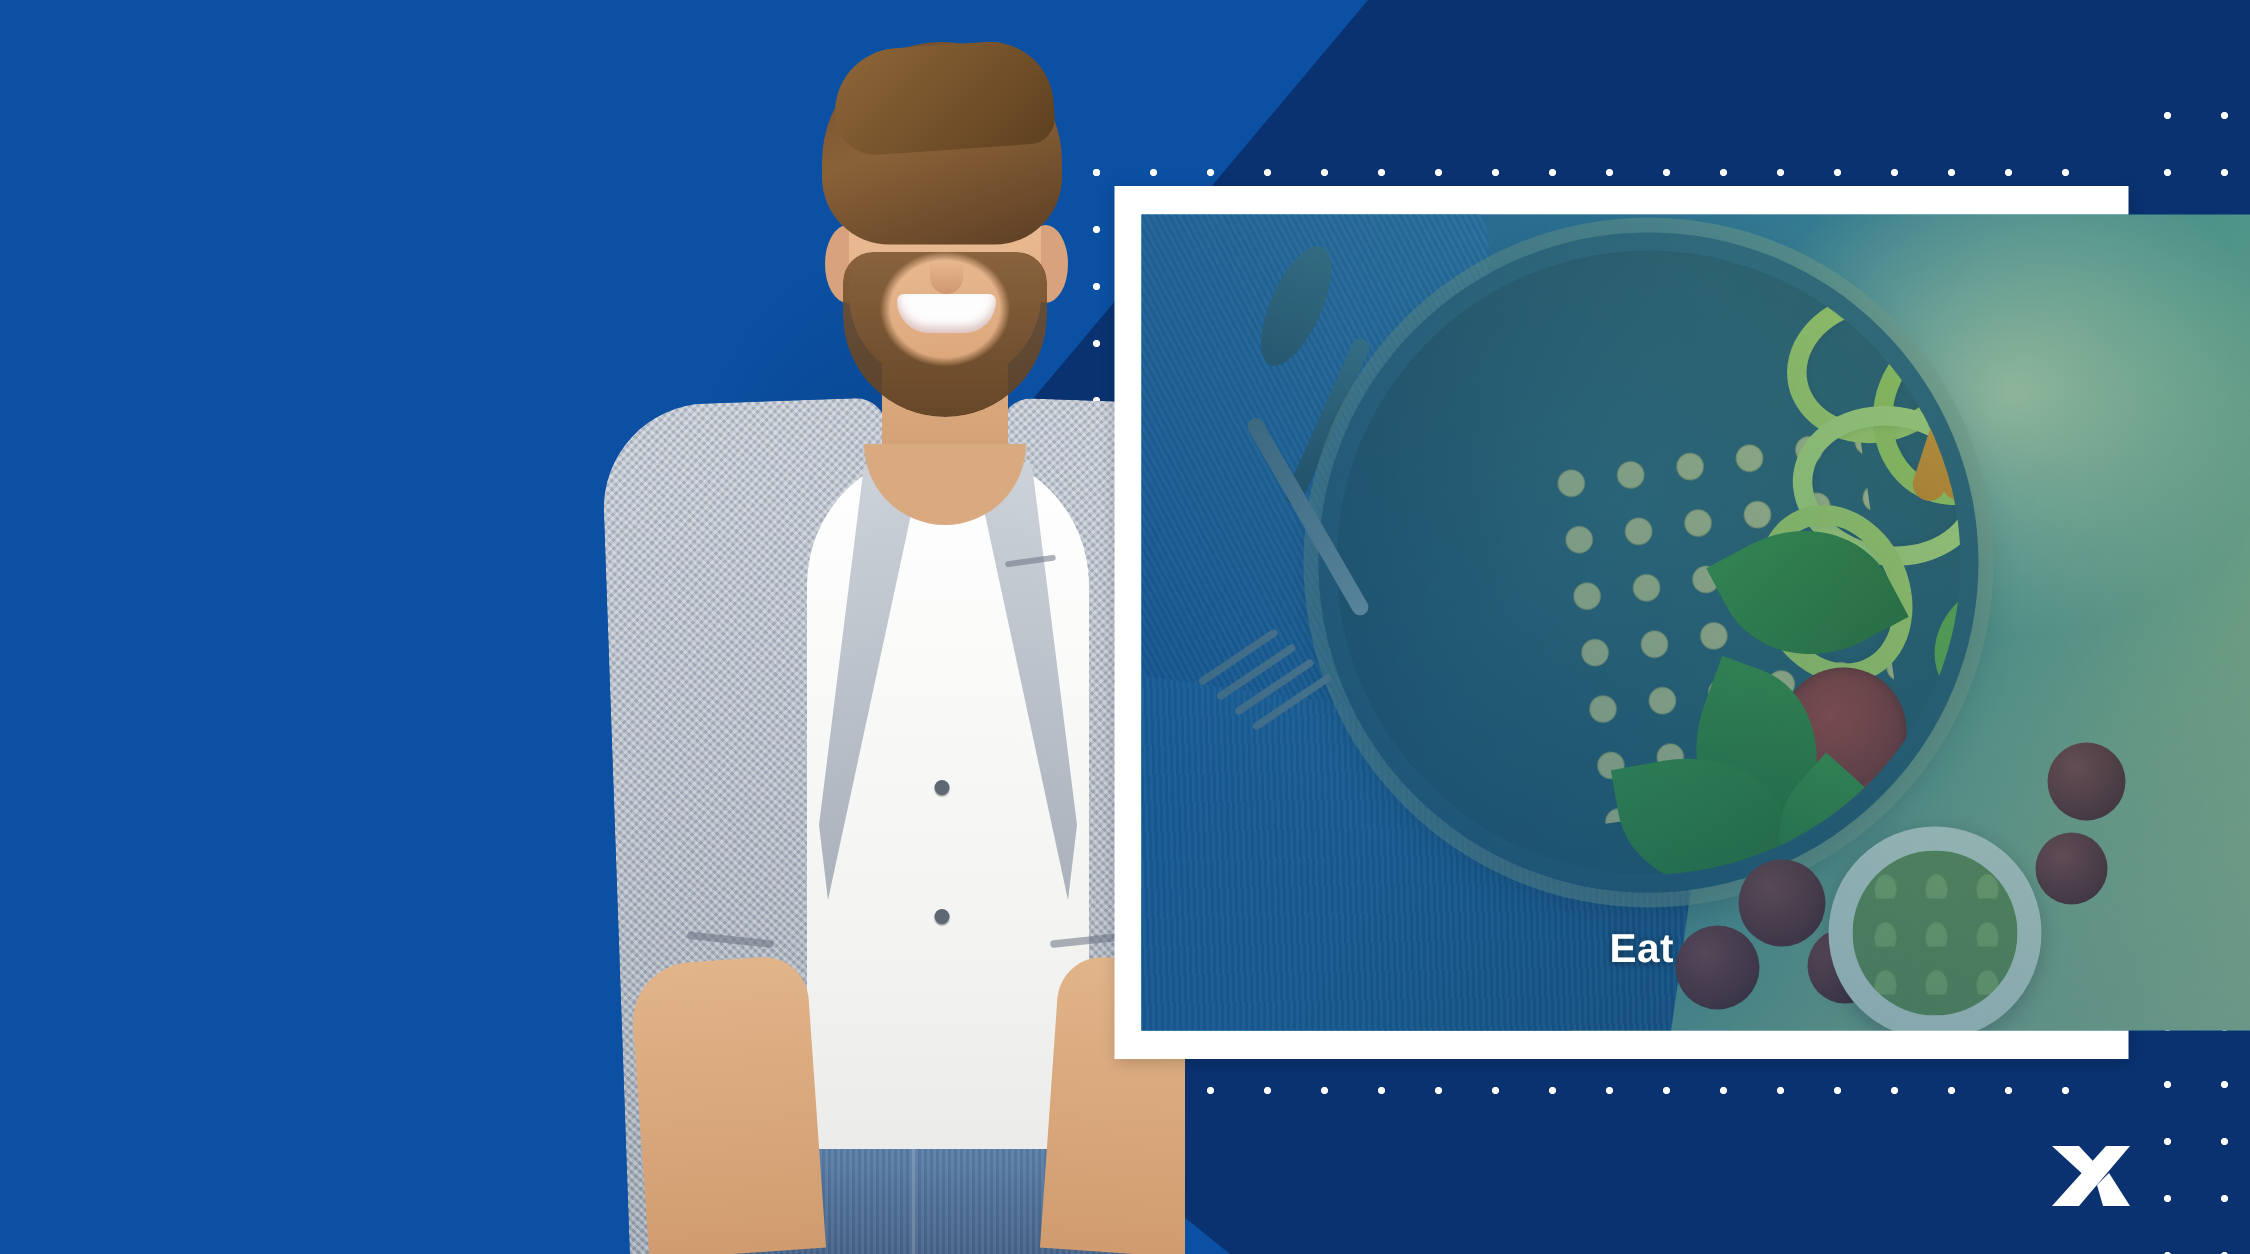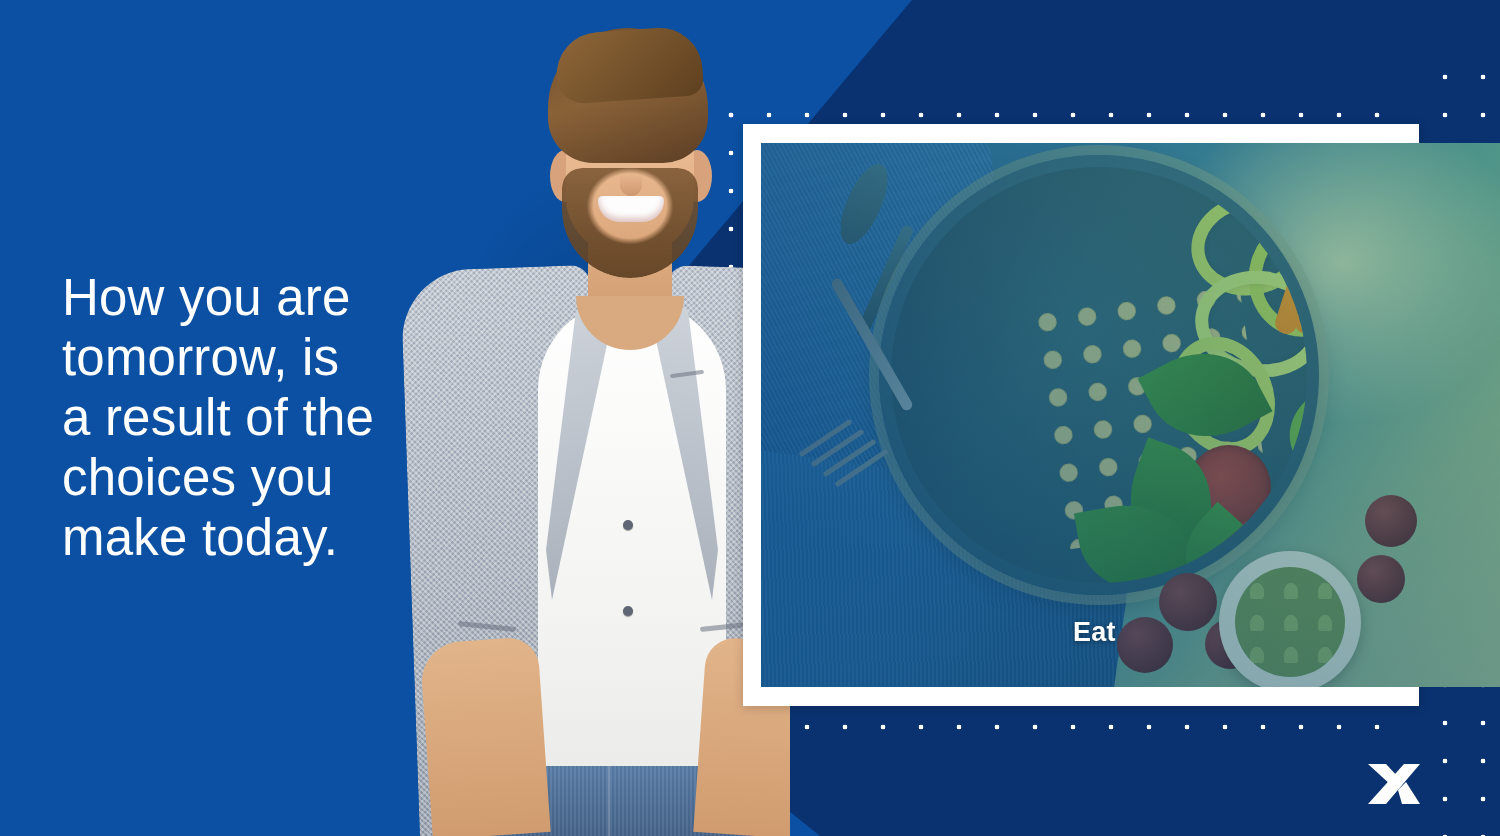--- a/index.html
+++ b/index.html
@@ -361,25 +361,20 @@
 
   <div class="bg-base"></div>
   <div class="bg-wedge"></div>
   <div class="bg-wedge-light"></div>
 
   <div class="dots dots-top"></div>
   <div class="dots dots-left"></div>
   <div class="dots dots-bottom"></div>
   <div class="dots dots-right"></div>
 
-  <div class="headline">How you are
-tomorrow, is
-a result of the
-choices you
-make today.</div>
 
   <div class="person">
     <div class="p-shadow"></div>
     <div class="p-blazer-l"></div>
     <div class="p-blazer-r"></div>
     <div class="p-tshirt"></div>
     <div class="p-lapel-l"></div>
     <div class="p-lapel-r"></div>
     <div class="p-neck"></div>
     <div class="p-collar"></div>

